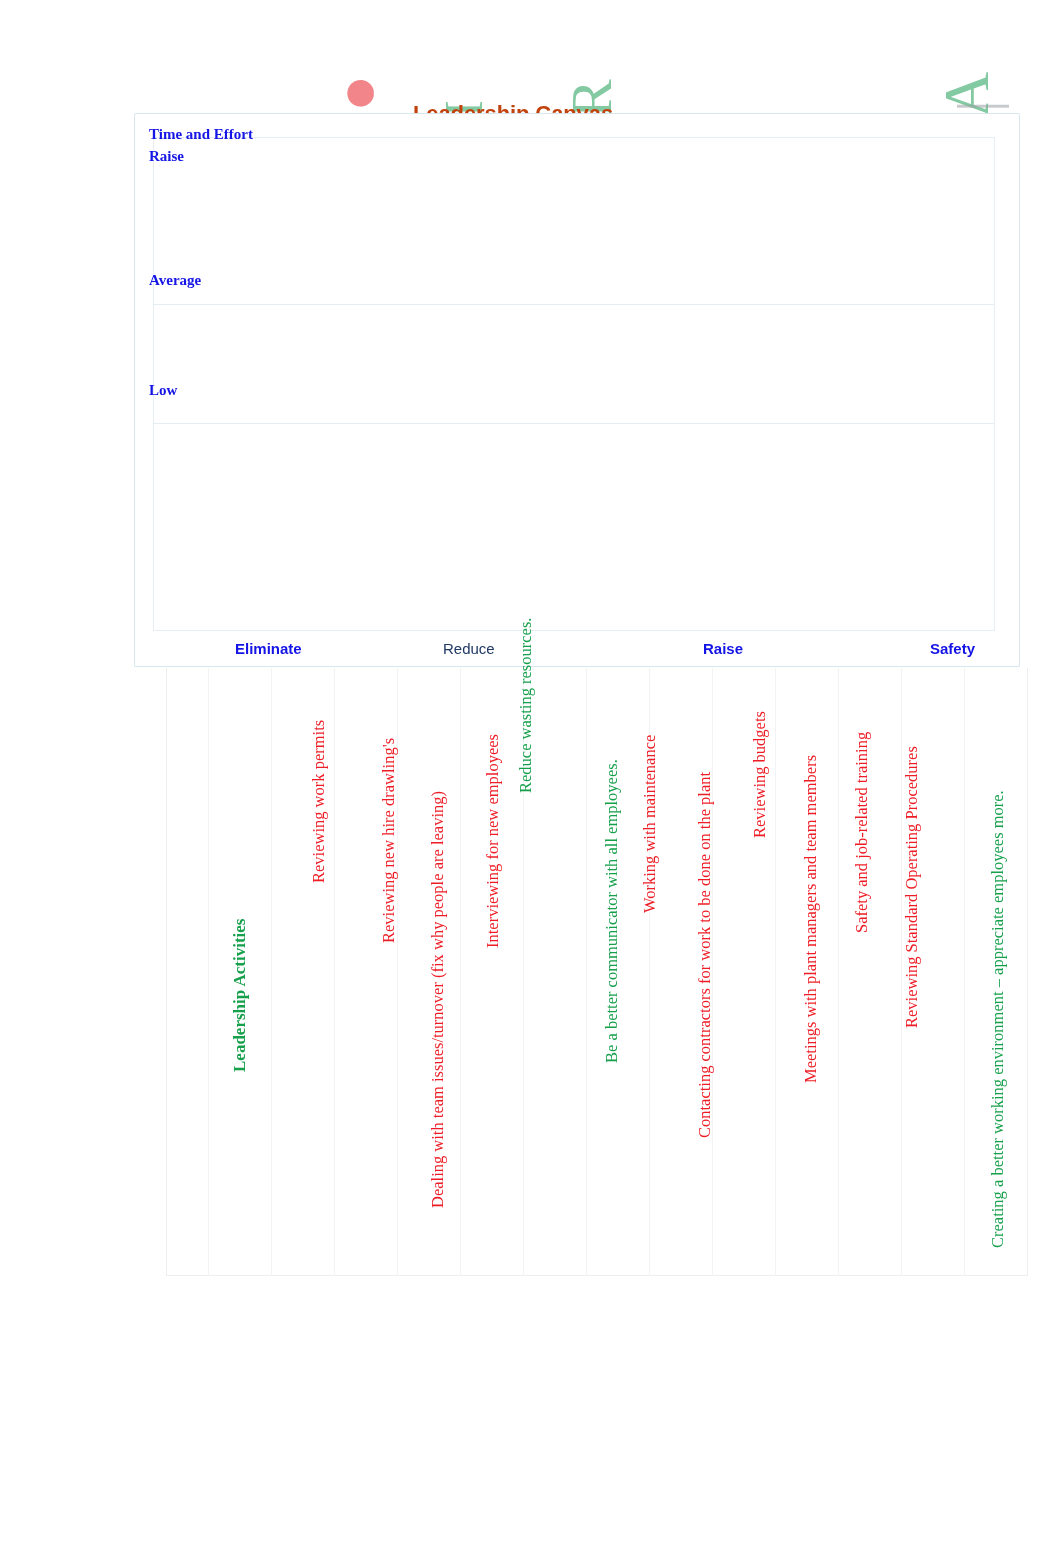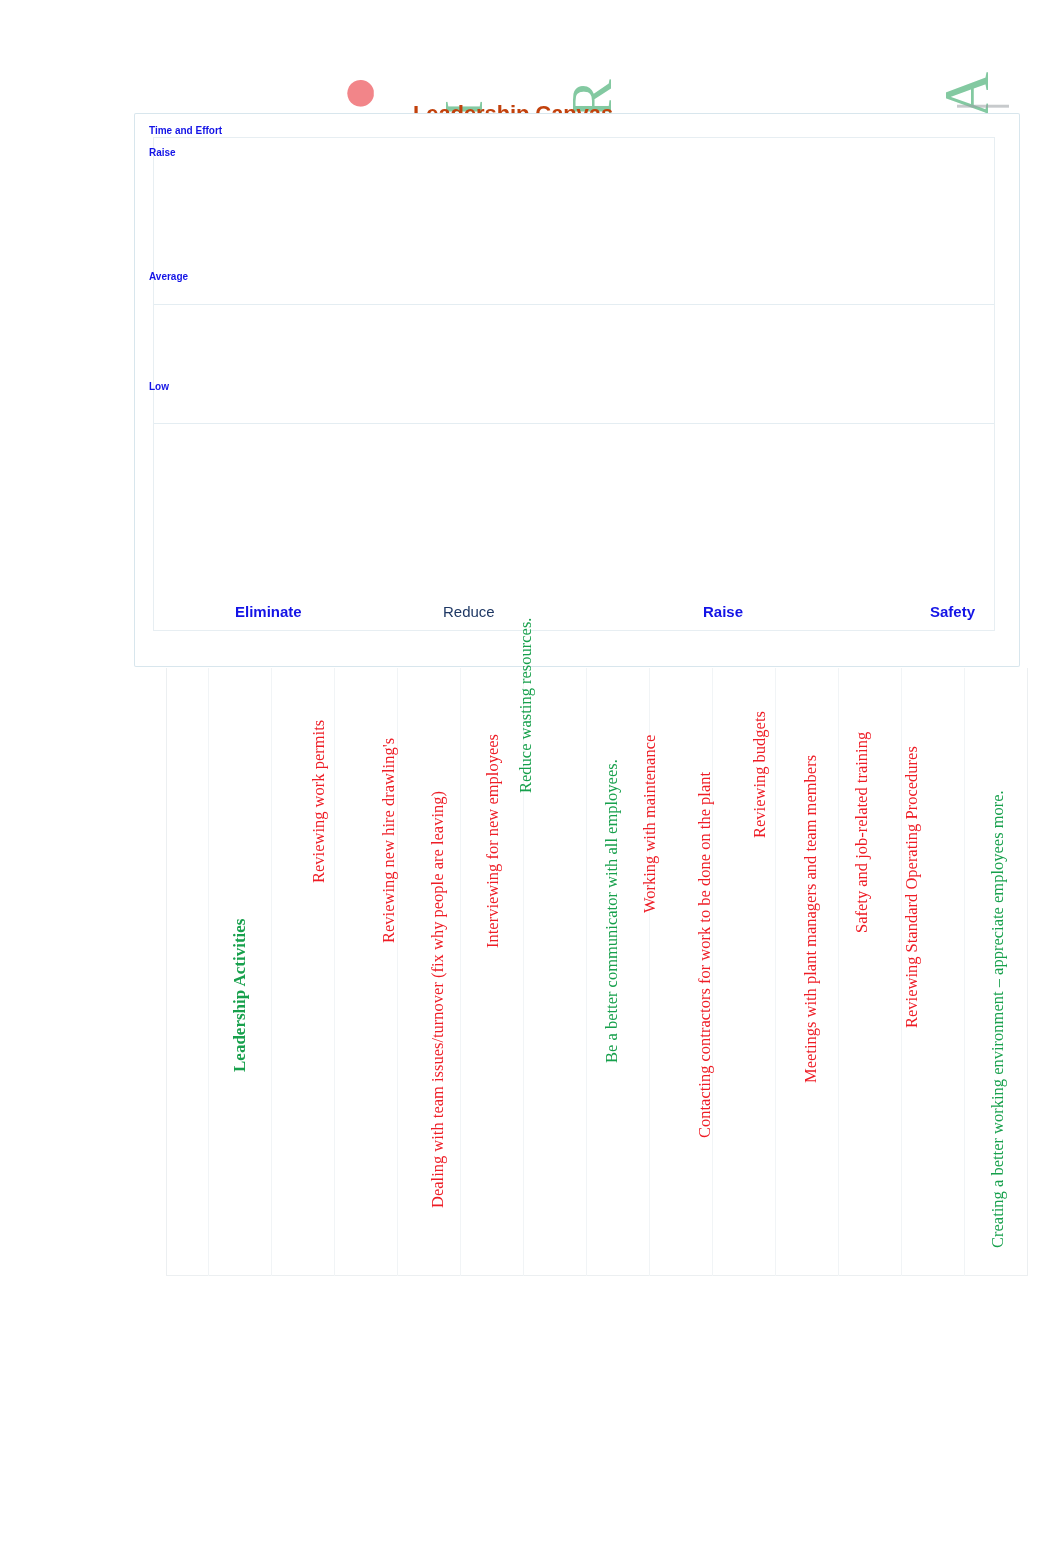--- a/index.html
+++ b/index.html
@@ -87,36 +87,37 @@
     width: 100%;
     height: 1px;
     background: #e4edf2;
   }
   .gridline.avg { top: 166px; }
   .gridline.low { top: 285px; }
 
   
   .axis-label {
     position: absolute;
-    font-size: 10px;
+    font-size: 15px;
     font-weight: bold;
     color: #1414e6;
     white-space: nowrap;
     line-height: 1.45;
+    font-family: Liberation Serif, serif;
   }
   .axis-title  { left: 149px; top: 124px; }
   .axis-high   { left: 149px; top: 146px; }
   .axis-avg    { left: 149px; top: 270px; }
   .axis-low    { left: 149px; top: 380px; }
 
   
   .cat-band {
     position: absolute;
     left: 135px;
-    top: 603px;
+    top: 640px;
     width: 884px;
     height: 30px;
   }
   .cat {
     position: absolute;
     top: 0;
     font-size: 15px;
     color: #1414e6;
     font-weight: bold;
     white-space: nowrap;

